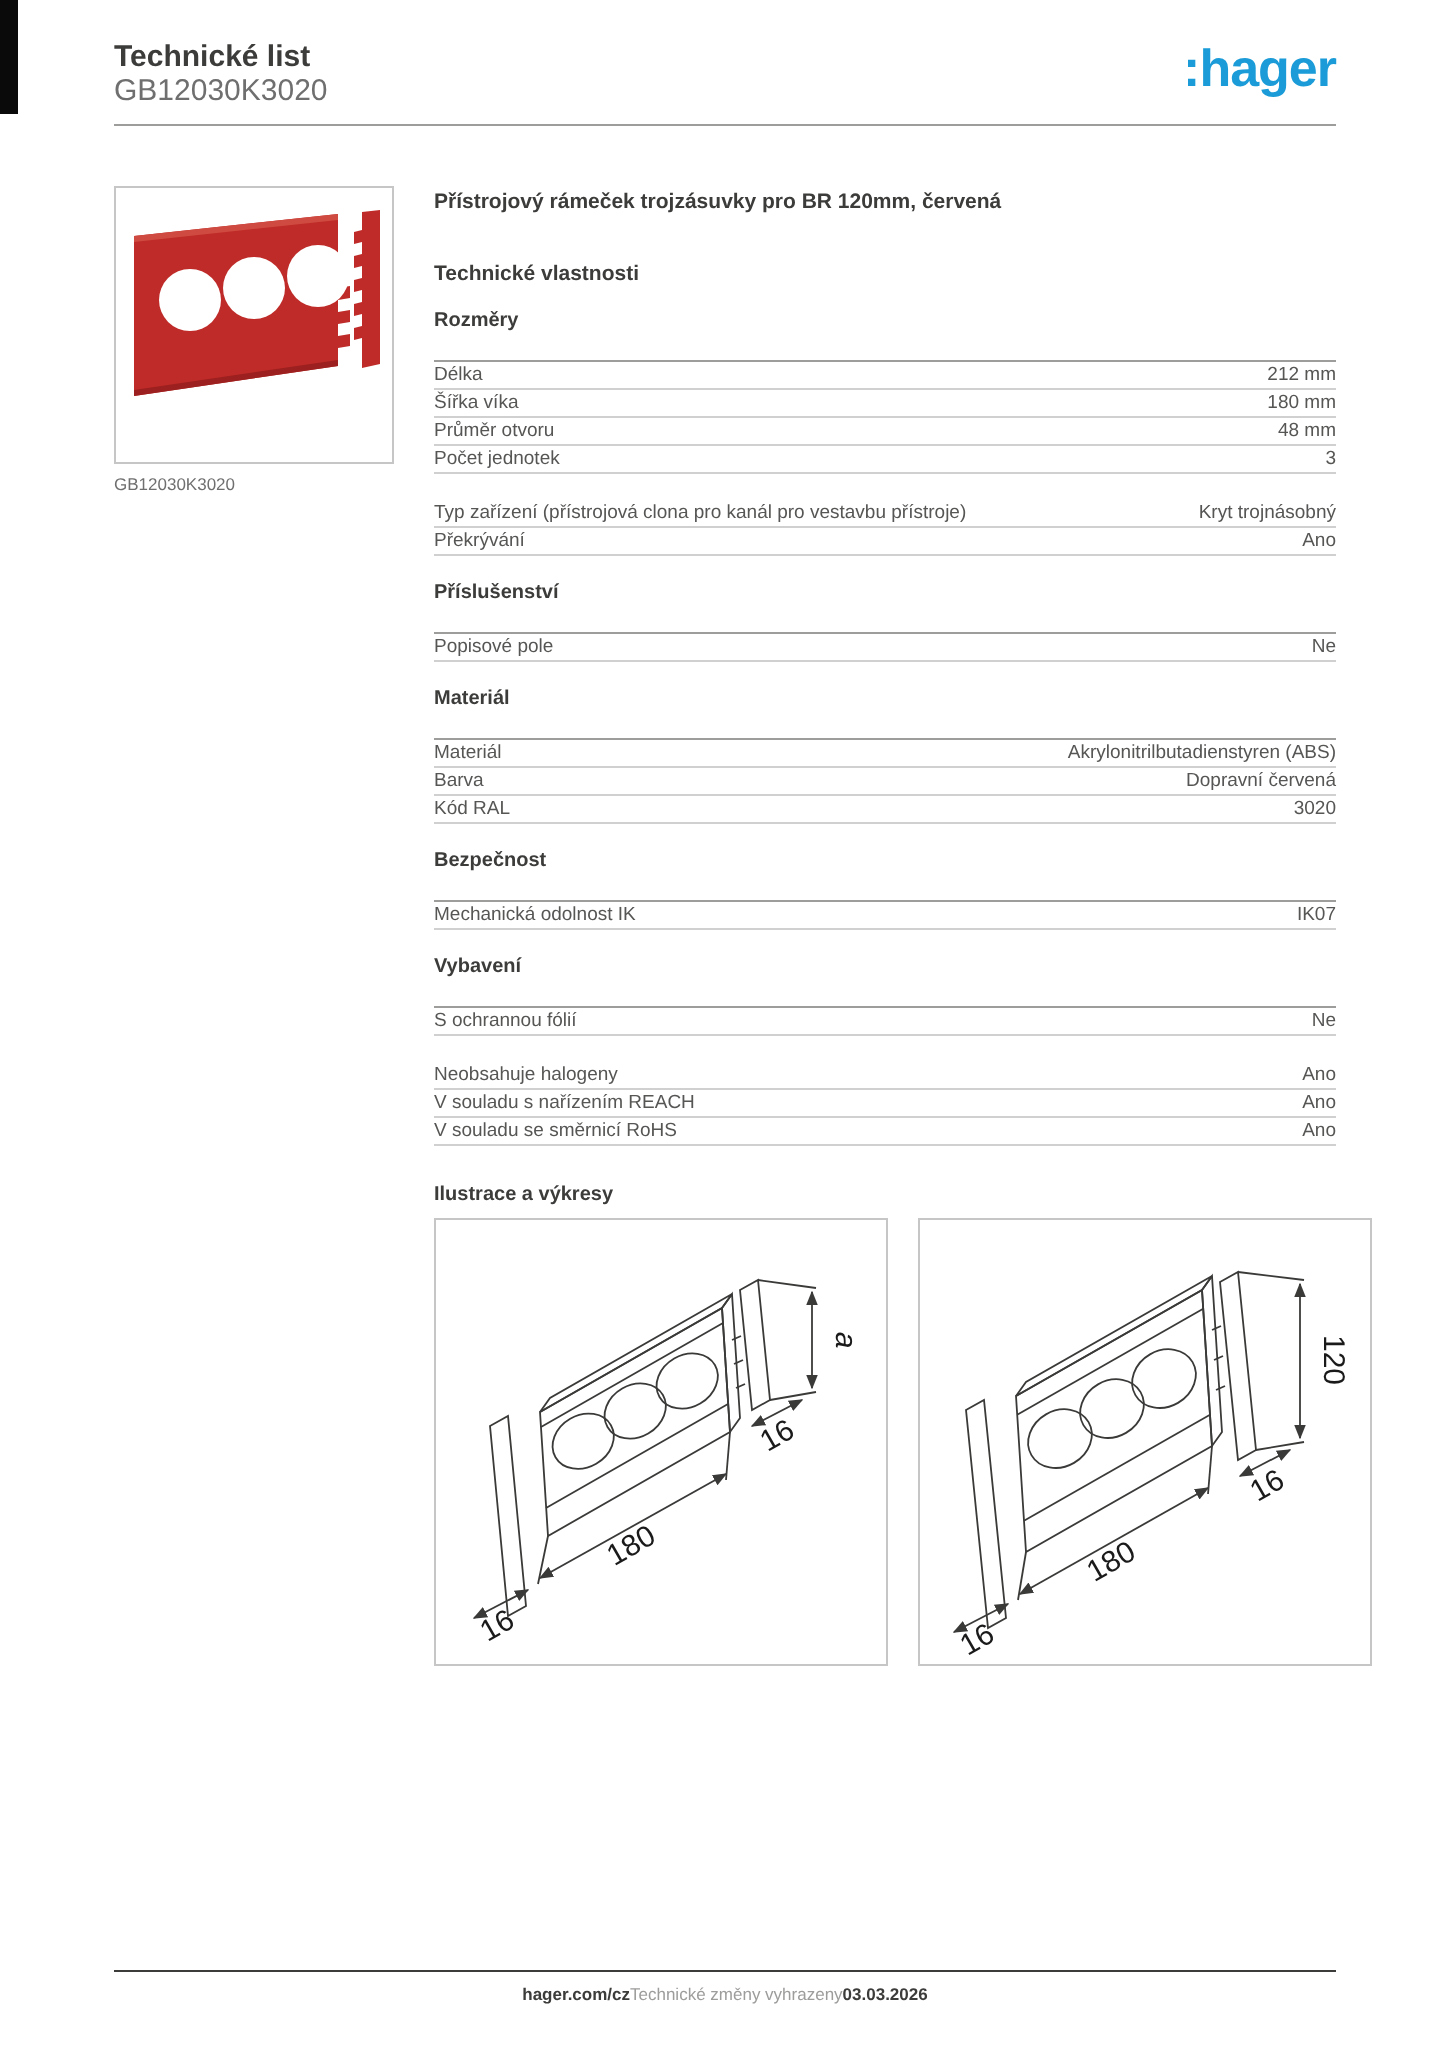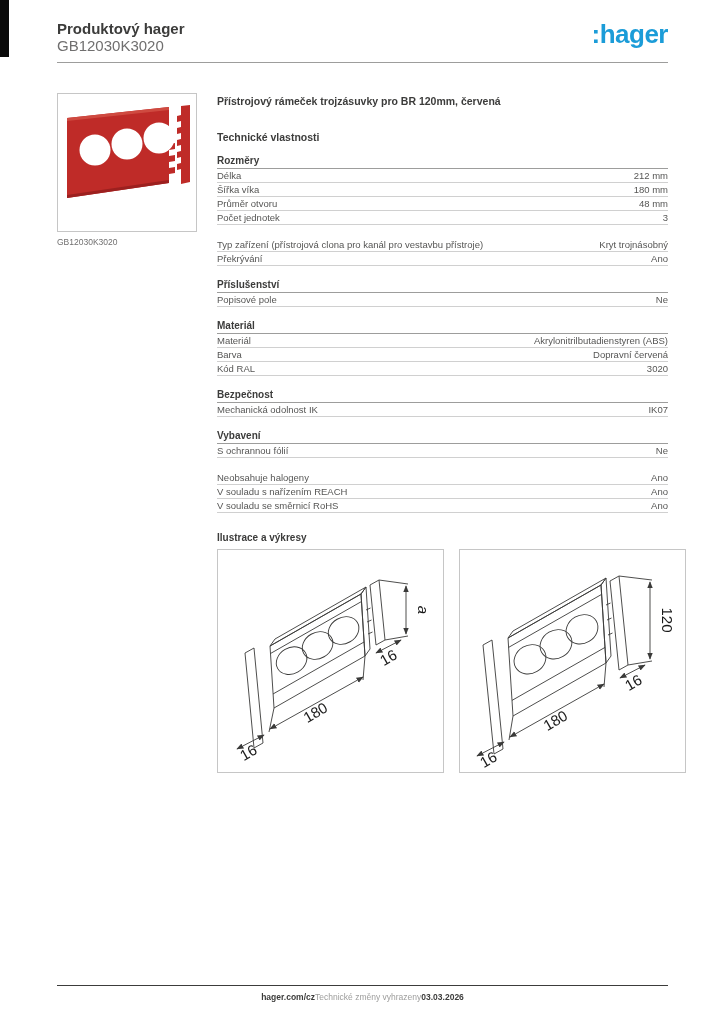--- a/index.html
+++ b/index.html
@@ -24,21 +24,21 @@
   .img-caption { position:absolute; left:57px; top:237px; font-size:8.5px; color:#706f6f; }
 
   
   .title { position:absolute; left:217px; top:95px; width:451px; font-size:10.5px; font-weight:bold; color:#3c3c3b; }
   .tech  { position:absolute; left:217px; top:131px; width:451px; font-size:10.5px; font-weight:bold; color:#3c3c3b; }
   .col { position:absolute; left:217px; top:155px; width:451px; }
 
   .sec { margin-top:13px; }
   .sec:first-child { margin-top:0; }
   .sec-title { font-size:10px; font-weight:bold; color:#3c3c3b; line-height:11px;
-               padding-bottom:2px; border-bottom:1px solid #9d9d9c; }
+               padding-bottom:14px; border-bottom:1px solid #9d9d9c; }
   .row { display:flex; justify-content:space-between; align-items:baseline;
          font-size:9.5px; line-height:10px; color:#565655;
          padding:1.5px 0 1.5px 0; border-bottom:1px solid #d0d0d0; }
   .rl { text-align:left; }
   .rv { text-align:right; white-space:nowrap; }
 
   .ill-head { font-size:10px; font-weight:bold; color:#3c3c3b; margin-top:19px; }
   .draw-row { display:flex; gap:15px; margin-top:6px; width:469px; }
   .draw-box { width:227px; height:224px; border:1px solid #c6c6c6; background:#fff; }
   .draw-box svg { display:block; width:225px; height:222px; }
@@ -55,21 +55,21 @@
   .dim-a { font-style:italic; }
 </style>
 </head>
 <body>
 
 <div class="page">
 
   <div class="black-bar"></div>
 
   <div class="hdr">
-    <div class="t1">Produktový hager</div>
+    <div class="t1">Technické list</div>
     <div class="t2">GB12030K3020</div>
   </div>
   <div class="logo" style="color:#1b9cd8">:hager</div>
   <div class="hdr-rule"></div>
 
   <div class="img-box">
     <svg viewBox="0 0 138 137">
       <polygon points="9,24 111,13 111,89 9,104" fill="#bf2b28"></polygon>
       <polygon points="9,24 111,13 111,16 9,27" fill="#cf4a40"></polygon>
       <polygon points="9,101 111,86 111,89 9,104" fill="#9c201f"></polygon>

